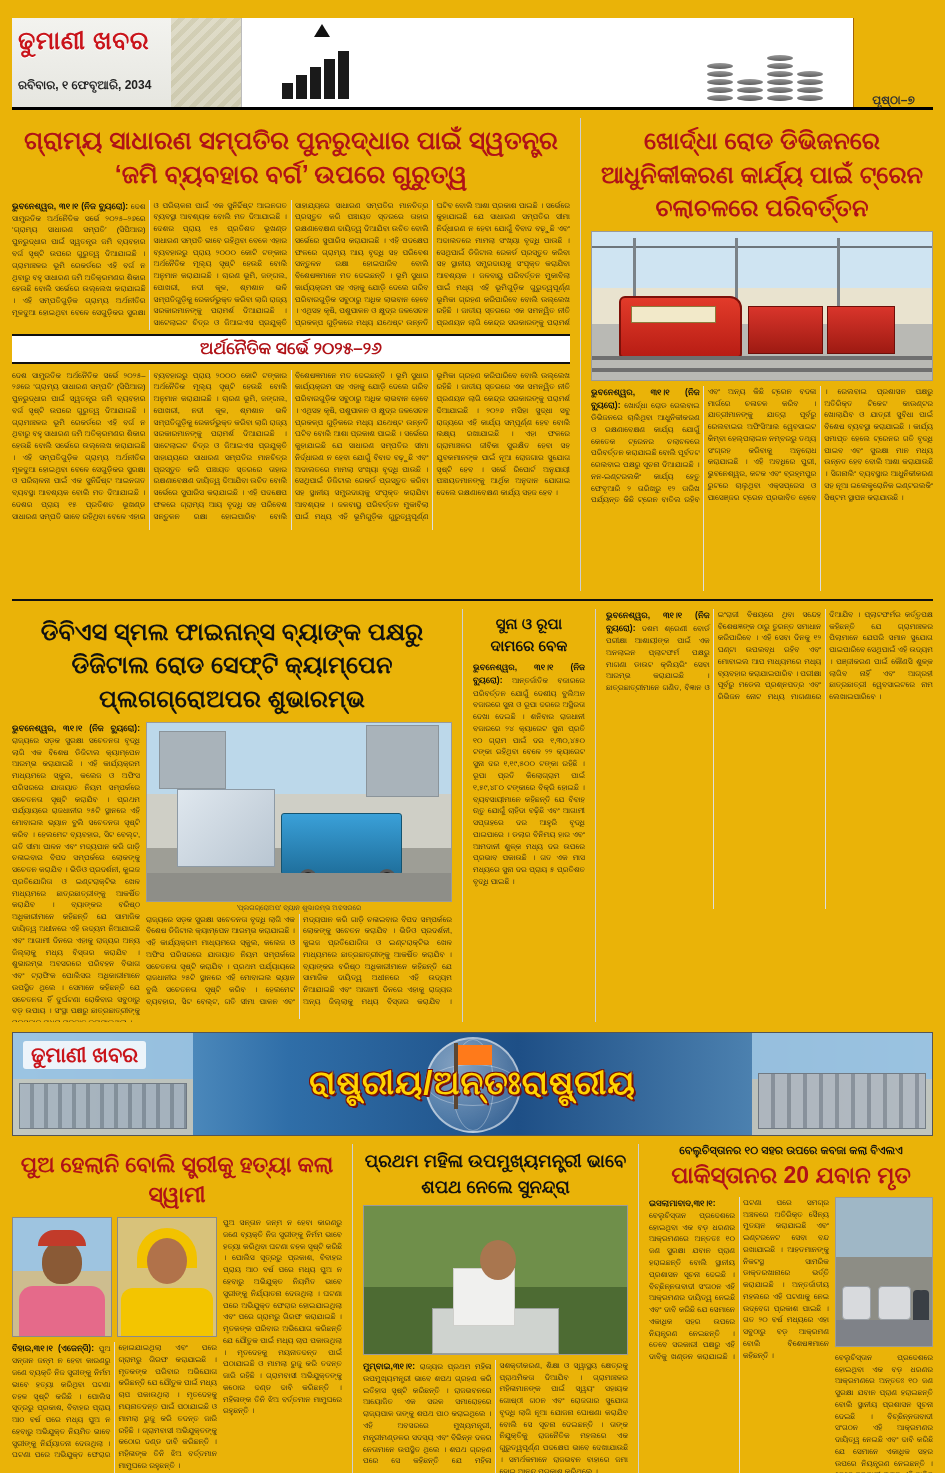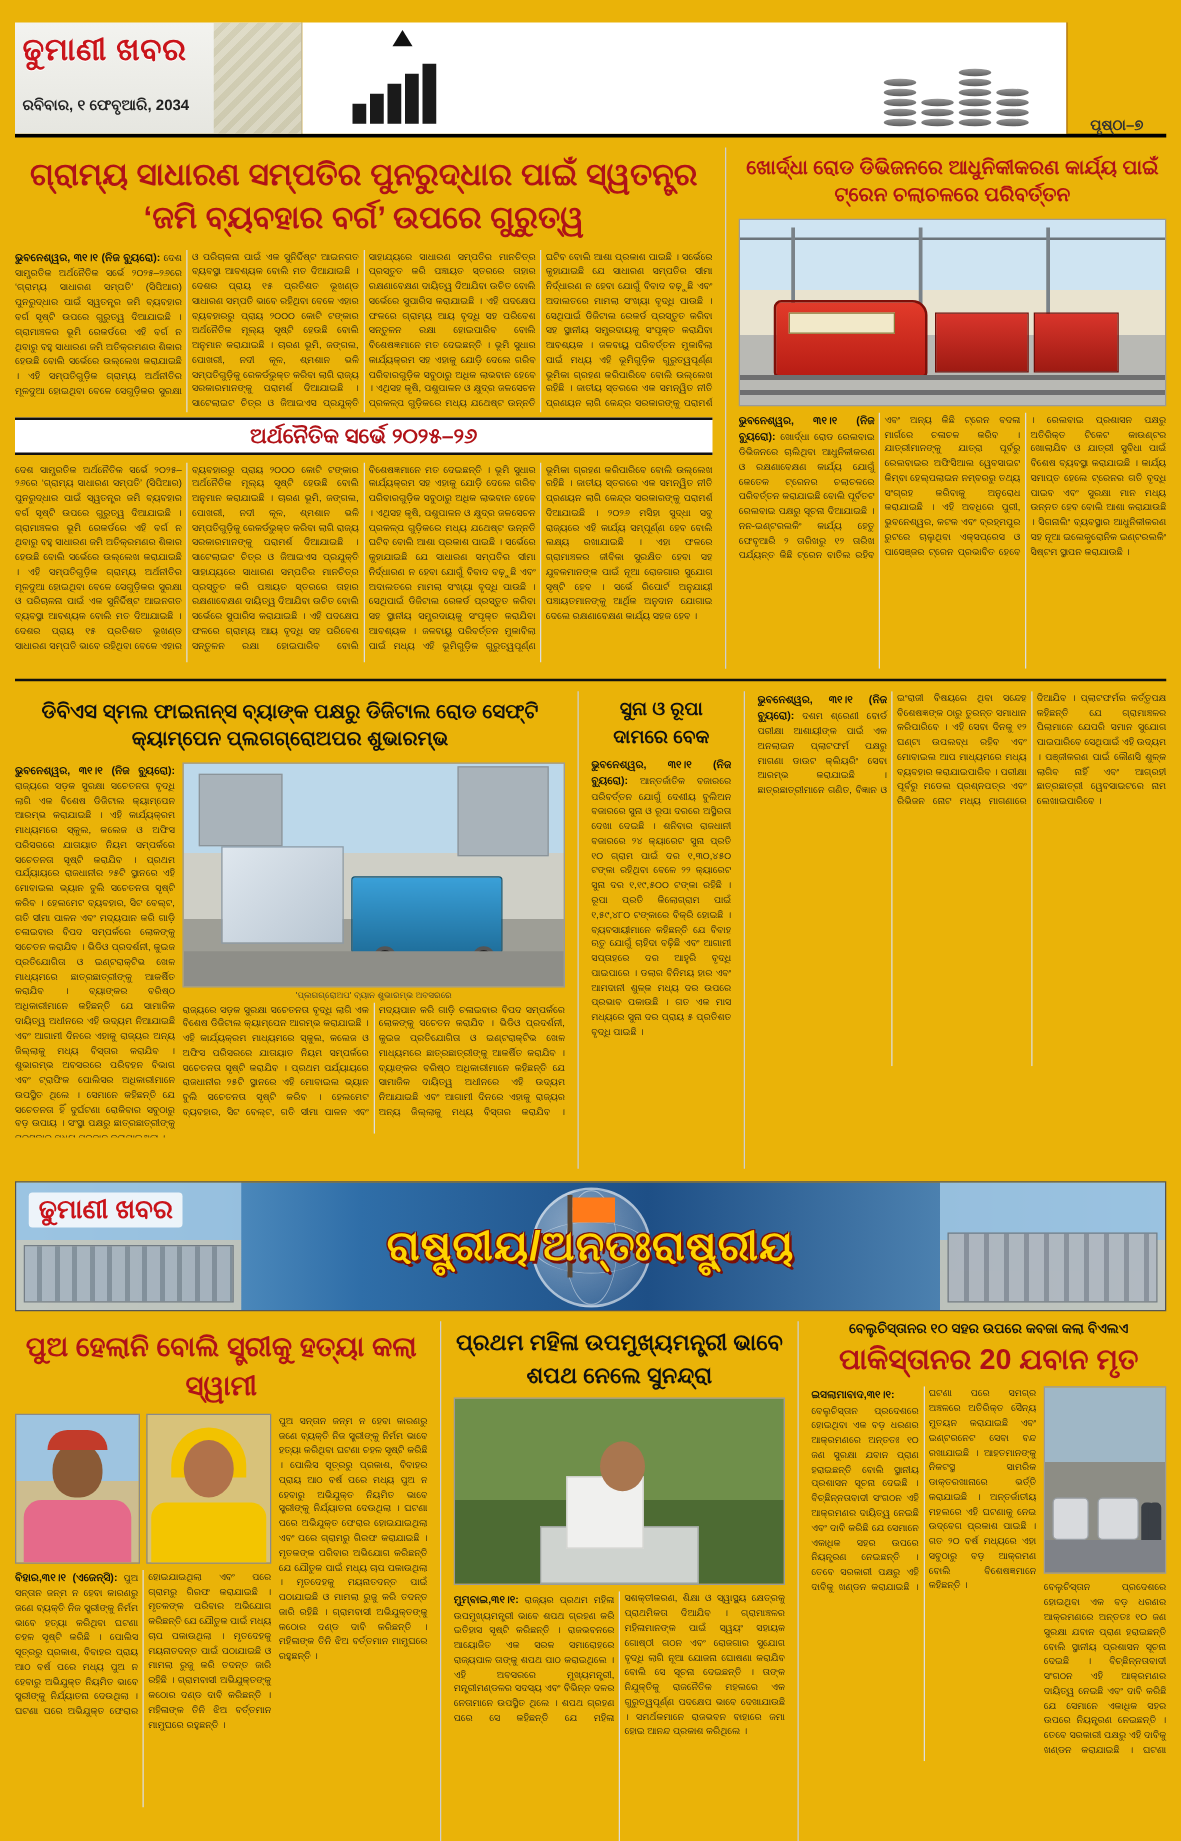--- a/index.html
+++ b/index.html
@@ -91,21 +91,21 @@
 
   
   .cols { display:flex; gap:10px; margin-top:8px; }
   .rule-v { width:1px; background:#cfcfcf; }
 
   h1.head-main {
     font-size: 25px; line-height:1.35; font-weight:bold; color:#b01217;
     text-align:center; margin: 6px 0 8px;
   }
   h2.head-sub {
-    font-size: 16px; line-height:1.4; font-weight:bold; color:#b01217;
+    font-size: 24px; line-height:1.4; font-weight:bold; color:#b01217;
     text-align:center; margin: 6px 0 6px;
   }
   h2.head-sub.blk { color:#111; }
   h3.head-sm {
     font-size: 15px; line-height:1.45; font-weight:bold; color:#111;
     text-align:center; margin:4px 0 5px;
   }
   .dateline { font-size:8.5px; font-weight:bold; color:#111; }
   .body-text {
     font-size: 7.6px;

